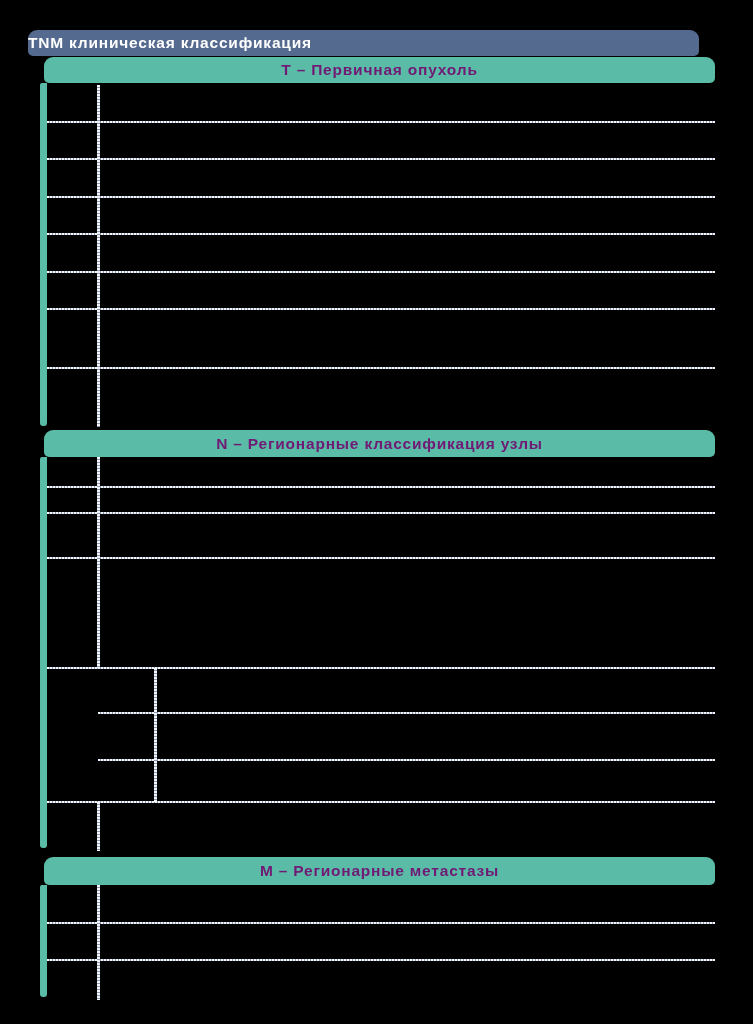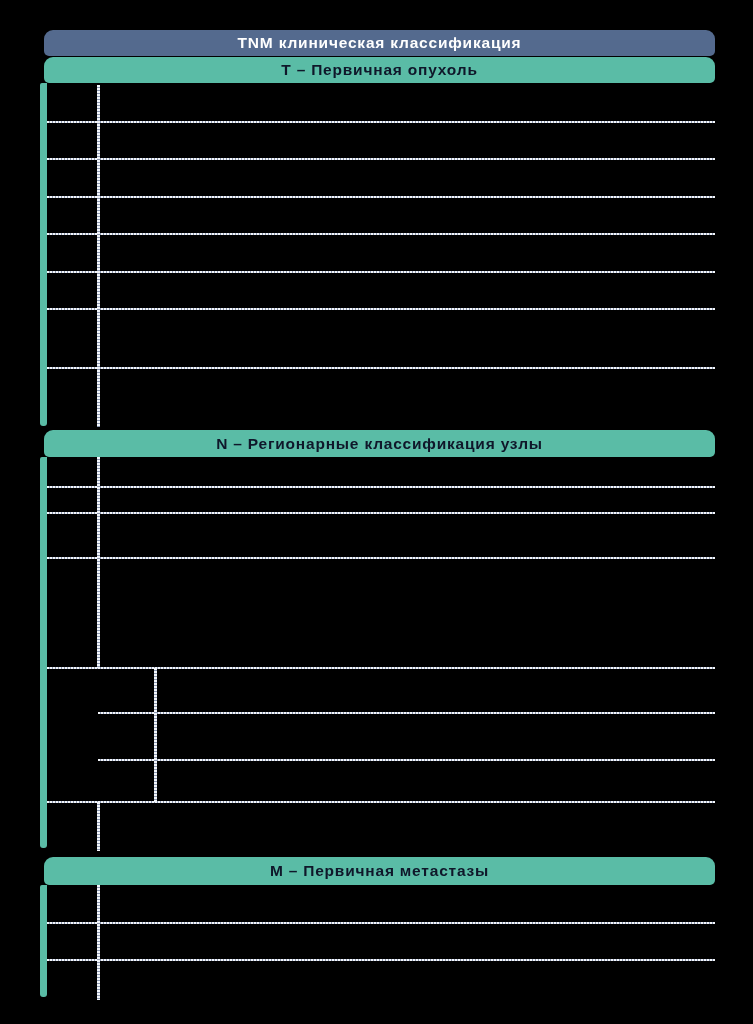--- a/index.html
+++ b/index.html
@@ -10,38 +10,38 @@
   .page {
     position: relative;
     width: 753px;
     height: 1024px;
     background: #000000;
     overflow: hidden;
     font-family: "Liberation Sans", "DejaVu Sans", sans-serif;
   }
   .title-bar {
     position: absolute;
-    left: 44px;
+    left: 28px;
     width: 671px;
     background: var(--blue, #546a8e);
     border-radius: 9px 9px 5px 5px;
     color: #ffffff;
-    text-align: center;
+    text-align: left;
     font-weight: bold;
     font-size: 15.5px;
     letter-spacing: 0.8px;
     box-sizing: border-box;
   }
   .sec-header {
     position: absolute;
     left: 44px;
     width: 671px;
     background: var(--teal, #5abca6);
     border-radius: 9px 9px 5px 5px;
-    color: #0f172a;
+    color: #701a75;
     text-align: center;
     font-weight: bold;
     font-size: 15.5px;
     letter-spacing: 0.8px;
     box-sizing: border-box;
     z-index: 3;
   }
   .side-bar {
     position: absolute;
     left: 40px;
@@ -91,19 +91,19 @@
       <div class="hline" style="left: 47px; width: 668px; top: 486px;"></div>
       <div class="hline" style="left: 47px; width: 668px; top: 512px;"></div>
       <div class="hline" style="left: 47px; width: 668px; top: 557px;"></div>
       <div class="hline" style="left: 47px; width: 668px; top: 667px;"></div>
       <div class="hline" style="left: 98px; width: 617px; top: 712px;"></div>
       <div class="hline" style="left: 98px; width: 617px; top: 759px;"></div>
       <div class="hline" style="left: 47px; width: 668px; top: 801px;"></div>
       <div class="vline" style="left: 97px; top: 457px; height: 211px;"></div>
       <div class="vline" style="left: 154px; top: 668px; height: 134px;"></div>
       <div class="vline" style="left: 97px; top: 802px; height: 49px;"></div>
-      <div class="sec-header" style="top: 857px; height: 28px; line-height: 28px;"><span class="label-span">М – Первичная метастазы</span></div>
+      <div class="sec-header" style="top: 857px; height: 28px; line-height: 28px;"><span class="label-span">М – Регионарные метастазы</span></div>
       <div class="side-bar" style="top: 885px; height: 112px;"></div>
       <div class="hline" style="left: 47px; width: 668px; top: 922px;"></div>
       <div class="hline" style="left: 47px; width: 668px; top: 959px;"></div>
       <div class="vline" style="left: 97px; top: 885px; height: 115px;"></div>
     </div>
 </div>
 
 </body></html>

